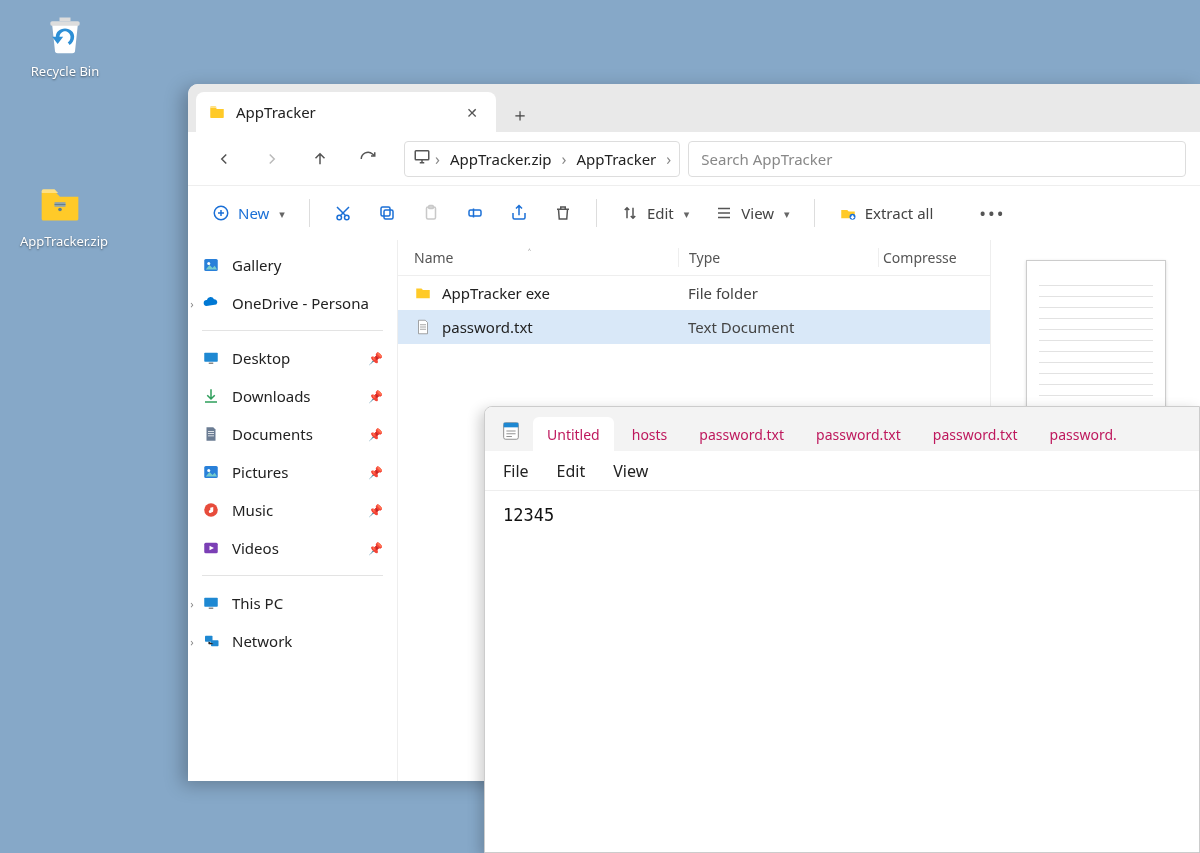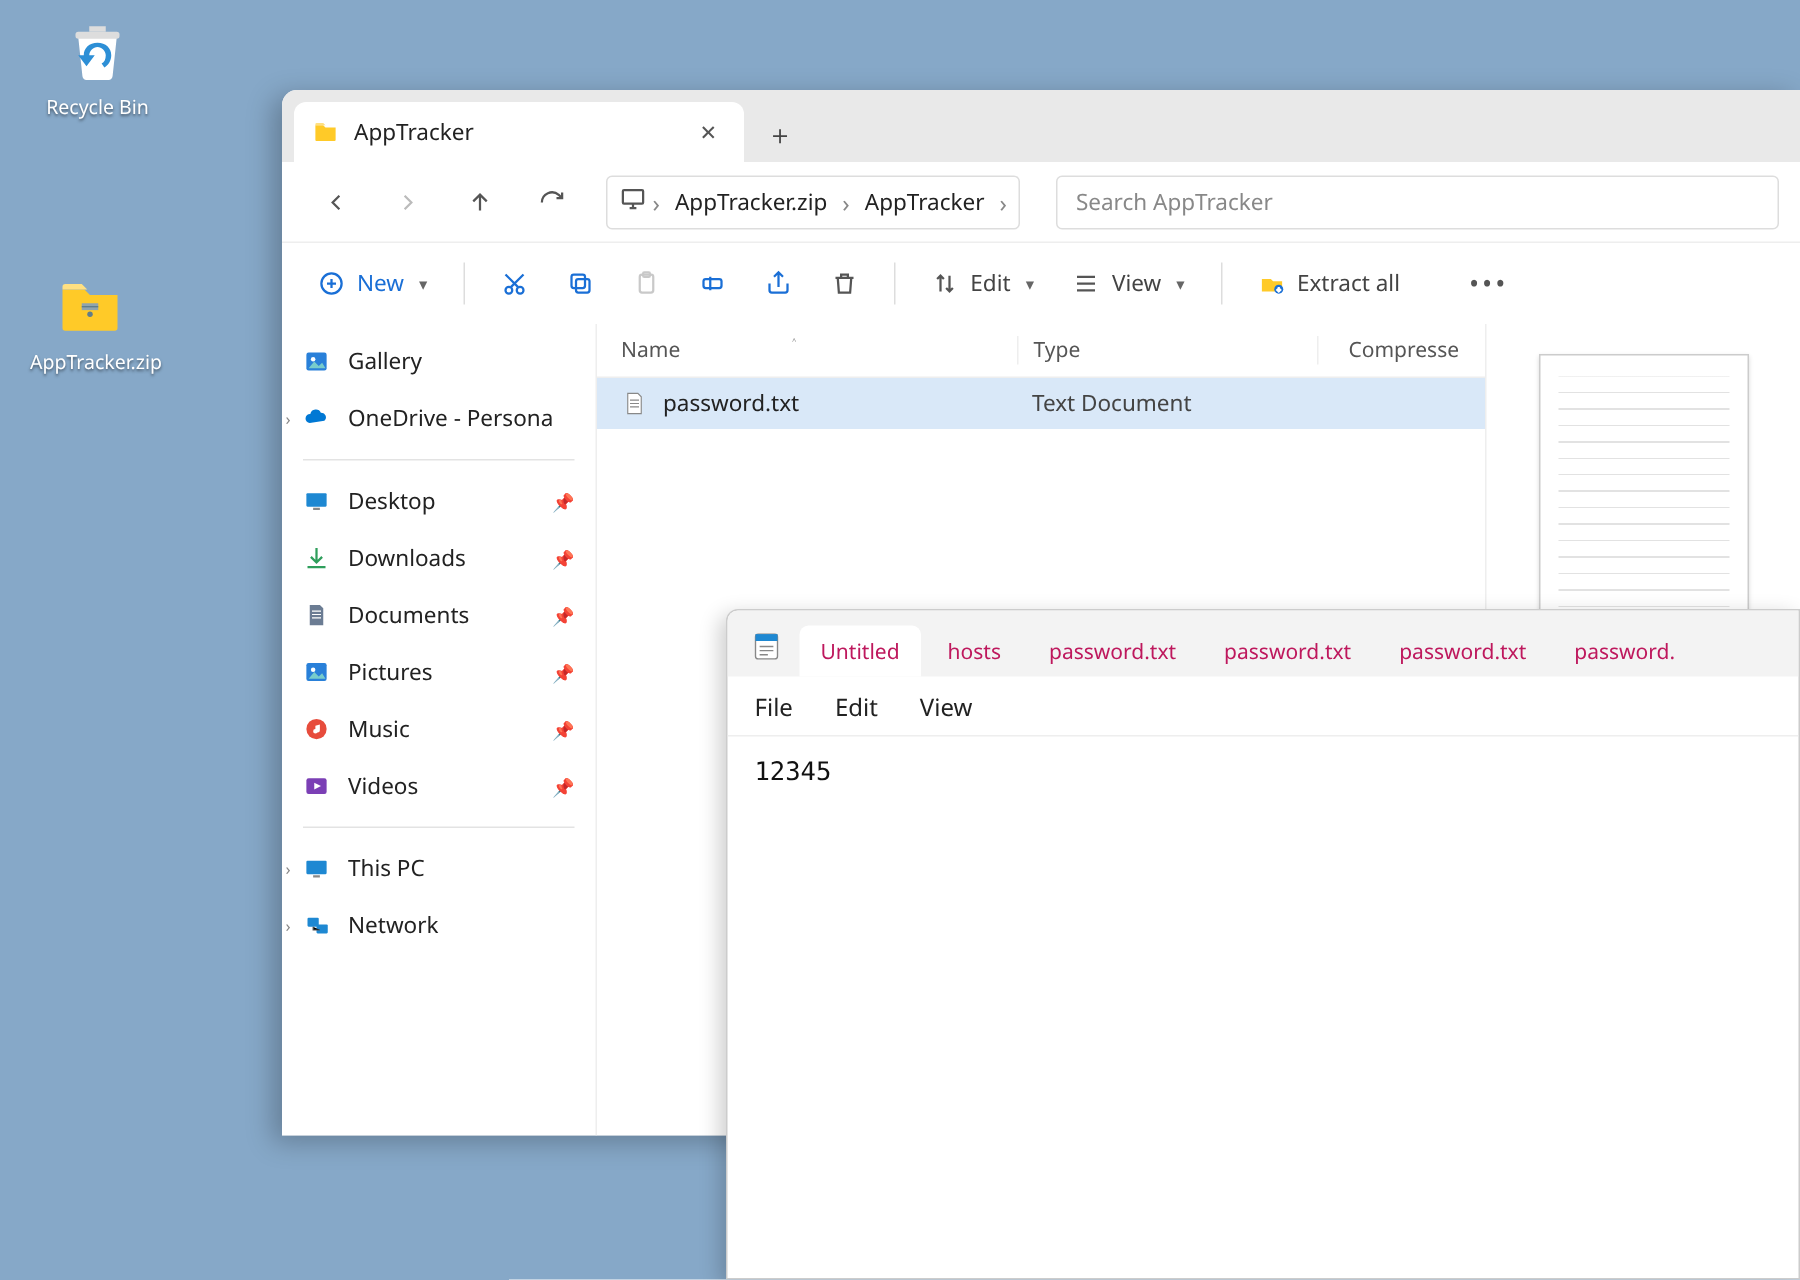--- a/index.html
+++ b/index.html
@@ -4,34 +4,34 @@
 <style>
   * { box-sizing: border-box; margin: 0; padding: 0; font-family: "Segoe UI", system-ui, sans-serif; }
   body { width: 1200px; height: 853px; background: #86A8C8; overflow: hidden; position: relative; }
 
   
   .desktop-icon { position: absolute; width: 80px; text-align: center; color: #fff; font-size: 13px; cursor: pointer; }
   .desktop-icon .ico { width: 48px; height: 48px; margin: 0 auto 4px; display:flex;align-items:center;justify-content:center; }
   .desktop-icon .label { text-shadow: 0 1px 2px rgba(0,0,0,.5); }
 
   
-  .explorer { position: absolute; left: 188px; top: 60px; width: 1012px; height: 697px; background: #f7f7f7; border-radius: 10px 0 0 0; box-shadow: -6px 4px 18px rgba(0,0,0,.25); display:flex; flex-direction:column; overflow:hidden;}
+  .explorer { position: absolute; left: 188px; top: 84px; width: 1012px; height: 697px; background: #f7f7f7; border-radius: 10px 0 0 0; box-shadow: -6px 4px 18px rgba(0,0,0,.25); display:flex; flex-direction:column; overflow:hidden;}
   .tabbar { height: 48px; background: #e9e9e9; display:flex; align-items:flex-end; padding: 4px 8px 0; }
   .tab { height: 40px; background:#fff; border-radius:8px 8px 0 0; display:flex; align-items:center; padding:0 12px; gap:10px; min-width:300px; font-size:15px; color:#222; }
   .tab .folder-ico { width:18px;height:18px; }
   .tab .close { margin-left:auto; color:#555; font-size:14px; padding:4px 6px; border-radius:4px; cursor:pointer;}
   .newtab { width:36px;height:36px; display:flex;align-items:center;justify-content:center; color:#444; font-size:18px; margin-left:6px; cursor:pointer;}
 
   .navrow { height: 54px; background:#fff; display:flex; align-items:center; padding:0 14px; gap:4px; border-bottom:1px solid #eee;}
   .navbtn { width:44px; height:36px; display:flex;align-items:center;justify-content:center; color:#555; border-radius:4px; cursor:pointer;}
   .navbtn.disabled{ color:#bbb; cursor:default;}
   .breadcrumb { flex:0 0 auto; height:36px; border:1px solid #ddd; border-radius:4px; display:flex; align-items:center; padding:0 8px; gap:4px; margin-left:10px; background:#fff;}
   .bc-seg { padding:4px 6px; font-size:15px; color:#222; cursor:pointer; border-radius:3px;}
   .bc-sep { color:#888; }
-  .search { margin-left:20px; flex:1; height:36px; border:1px solid #ddd; border-radius:4px; padding:0 12px; display:flex;align-items:center;color:#888;font-size:15px;}
+  .search { margin-left:4px; flex:1; height:36px; border:1px solid #ddd; border-radius:4px; padding:0 12px; display:flex;align-items:center;color:#888;font-size:15px;}
 
   .toolbar { height:54px; background:#fff; display:flex; align-items:center; padding:0 14px; gap:6px; }
   .tbbtn { height:36px; padding:0 10px; display:flex;align-items:center;gap:8px; color:#444; border-radius:4px; cursor:pointer; font-size:15px;}
   .tbbtn svg{width:18px;height:18px;}
   .tbsep { width:1px; height:28px; background:#ddd; margin:0 8px;}
   .chev-down{font-size:11px;color:#666;margin-left:2px;}
 
   .body { flex:1; display:flex; background:#fff;}
   .sidebar { width:210px; border-right:1px solid #eee; padding:6px 0; overflow:hidden;}
   .side-item { height:38px; display:flex; align-items:center; padding:0 14px; gap:12px; font-size:15px; color:#222; cursor:pointer; position:relative;}
@@ -39,21 +39,21 @@
   .side-item .expand{ position:absolute; left:-4px; color:#888; font-size:11px; width:16px; text-align:center;}
   .side-item .pin { margin-left:auto; color:#aaa; font-size:12px;}
   .side-hr{ height:1px; background:#e3e3e3; margin:8px 14px;}
   .side-ico{width:18px;height:18px;display:flex;align-items:center;justify-content:center;}
 
   .filepane { flex:1; display:flex; position:relative;}
   .filelist { flex:1;}
   .colhead { height:36px; display:flex; align-items:center; border-bottom:1px solid #eee; font-size:14px; color:#555;}
   .col-name{ width:280px; padding-left:16px; position:relative;}
   .col-type{ width:200px; border-left:1px solid #eee; padding-left:10px;}
-  .col-comp{ flex:1; border-left:1px solid #eee; padding-left:20px;}
+  .col-comp{ flex:1; border-left:1px solid #eee; padding-left:4px;}
   .sort-ind{position:absolute; left:130px; top:-2px; font-size:10px; color:#888;}
   .row { height:34px; display:flex; align-items:center; font-size:15px; color:#222;}
   .row.selected{ background:#d9e8f8;}
   .row .c-name{width:280px; padding-left:16px; display:flex;align-items:center;gap:10px;}
   .row .c-type{width:200px; padding-left:10px; color:#444;}
   .fileico{width:18px;height:18px;}
   .preview { width:210px; border-left:1px solid #eee; padding:20px 10px; display:flex; justify-content:center;}
   .preview-page{ width:140px;height:180px;border:1px solid #ccc;background:#fff; background-image:repeating-linear-gradient(#fff,#fff 10px,#e2e2e2 10px,#e2e2e2 11px); background-position:12px 14px; background-size:calc(100% - 24px) 100%; background-repeat:no-repeat; box-shadow:0 1px 3px rgba(0,0,0,.15);}
 
   
@@ -325,20 +325,29 @@
         </div>
     </div>
 
     <div class="filepane">
       <div class="filelist">
         <div class="colhead">
           <div class="col-name"><span>Name</span><span class="sort-ind">˄</span></div>
           <div class="col-type"><span>Type</span></div>
           <div class="col-comp"><span>Compresse</span></div>
         </div>
+        <div class="row">
+          <div class="c-name">
+              <span class="fileico"><svg viewBox="0 0 24 24" width="18" height="18">
+                  <path fill="#ffca28" d="M3 6h7l2 2h9v11H3z"></path>
+                </svg></span>
+              <span>AppTracker exe</span>
+            </div>
+          <div class="c-type">File folder</div>
+        </div>
         <div class="row selected">
           <div class="c-name">
               <span class="fileico"><svg viewBox="0 0 24 24" width="18" height="18">
                   <path fill="#fff" stroke="#888" d="M6 3h9l3 3v15H6z"></path>
                   <path stroke="#888" d="M8 9h8M8 12h8M8 15h8"></path>
                 </svg></span>
               <span>password.txt</span>
             </div>
           <div class="c-type">Text Document</div>
         </div>

